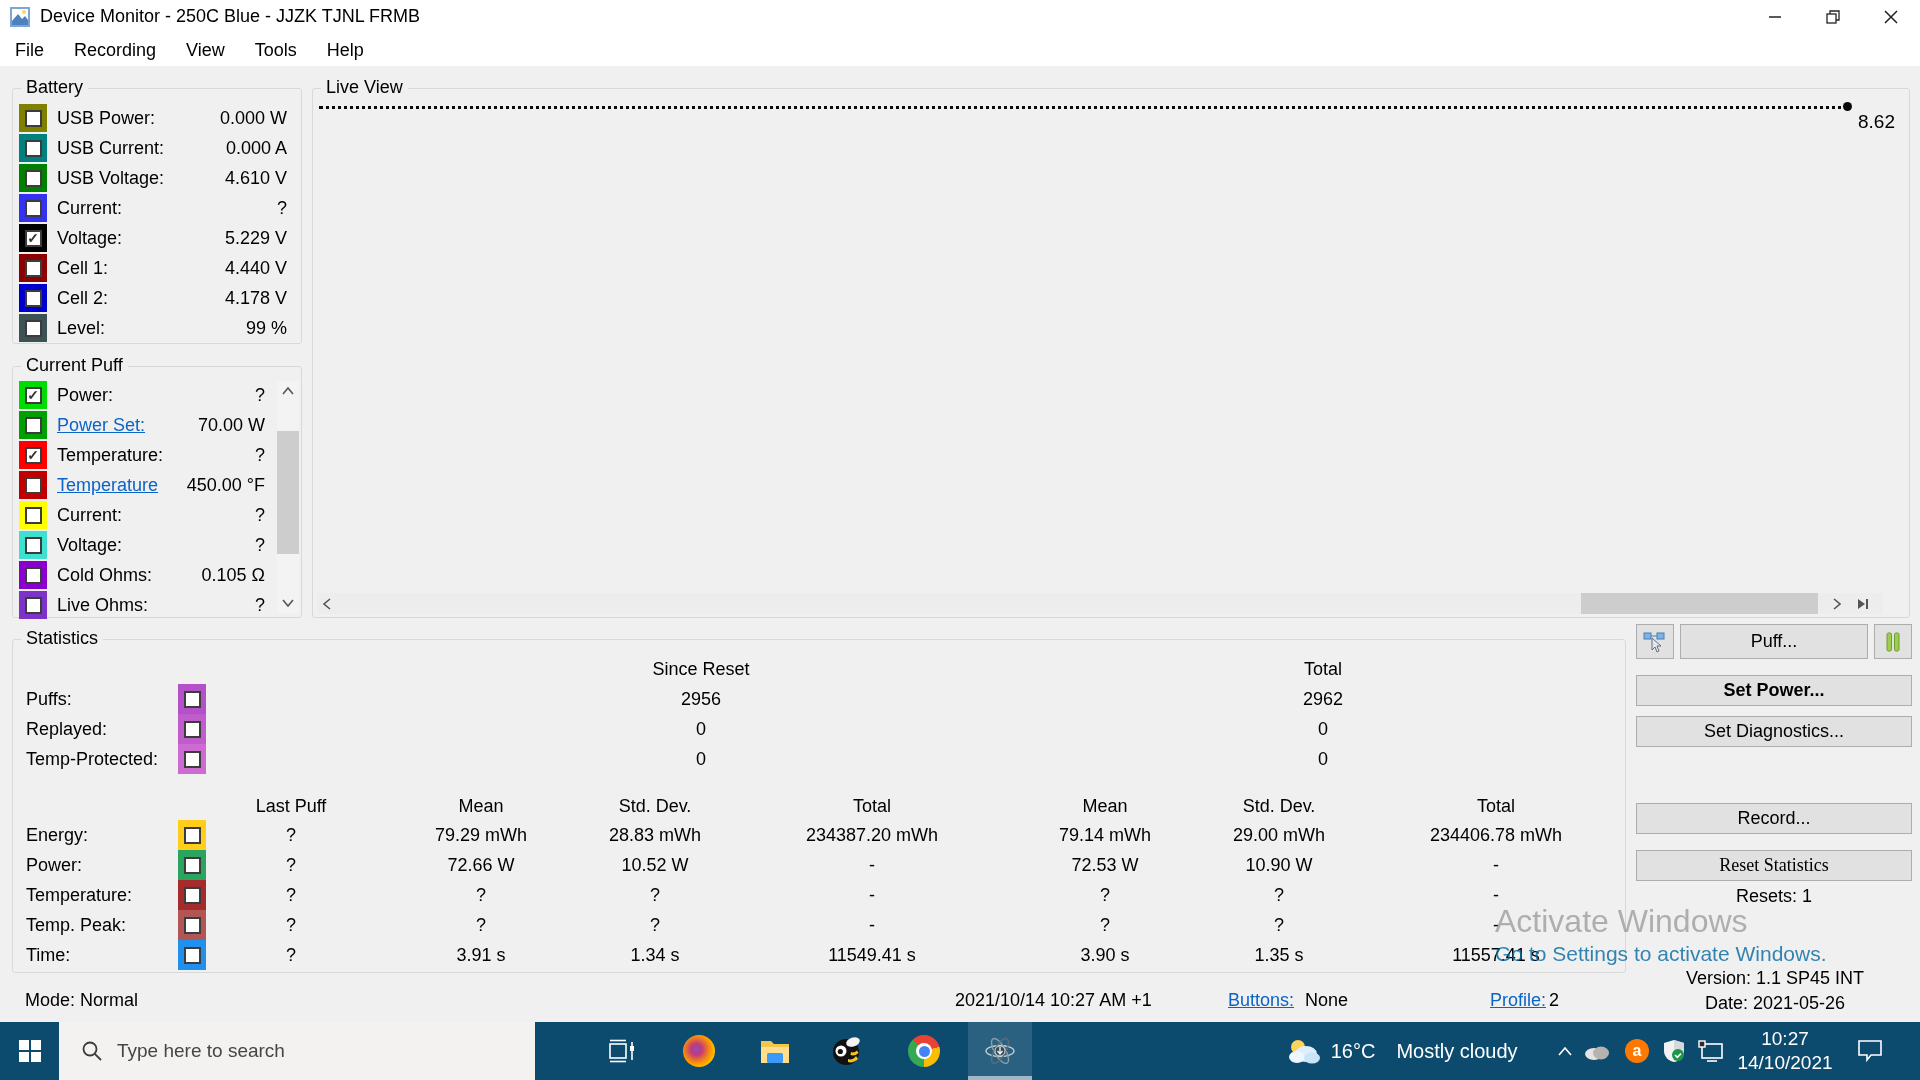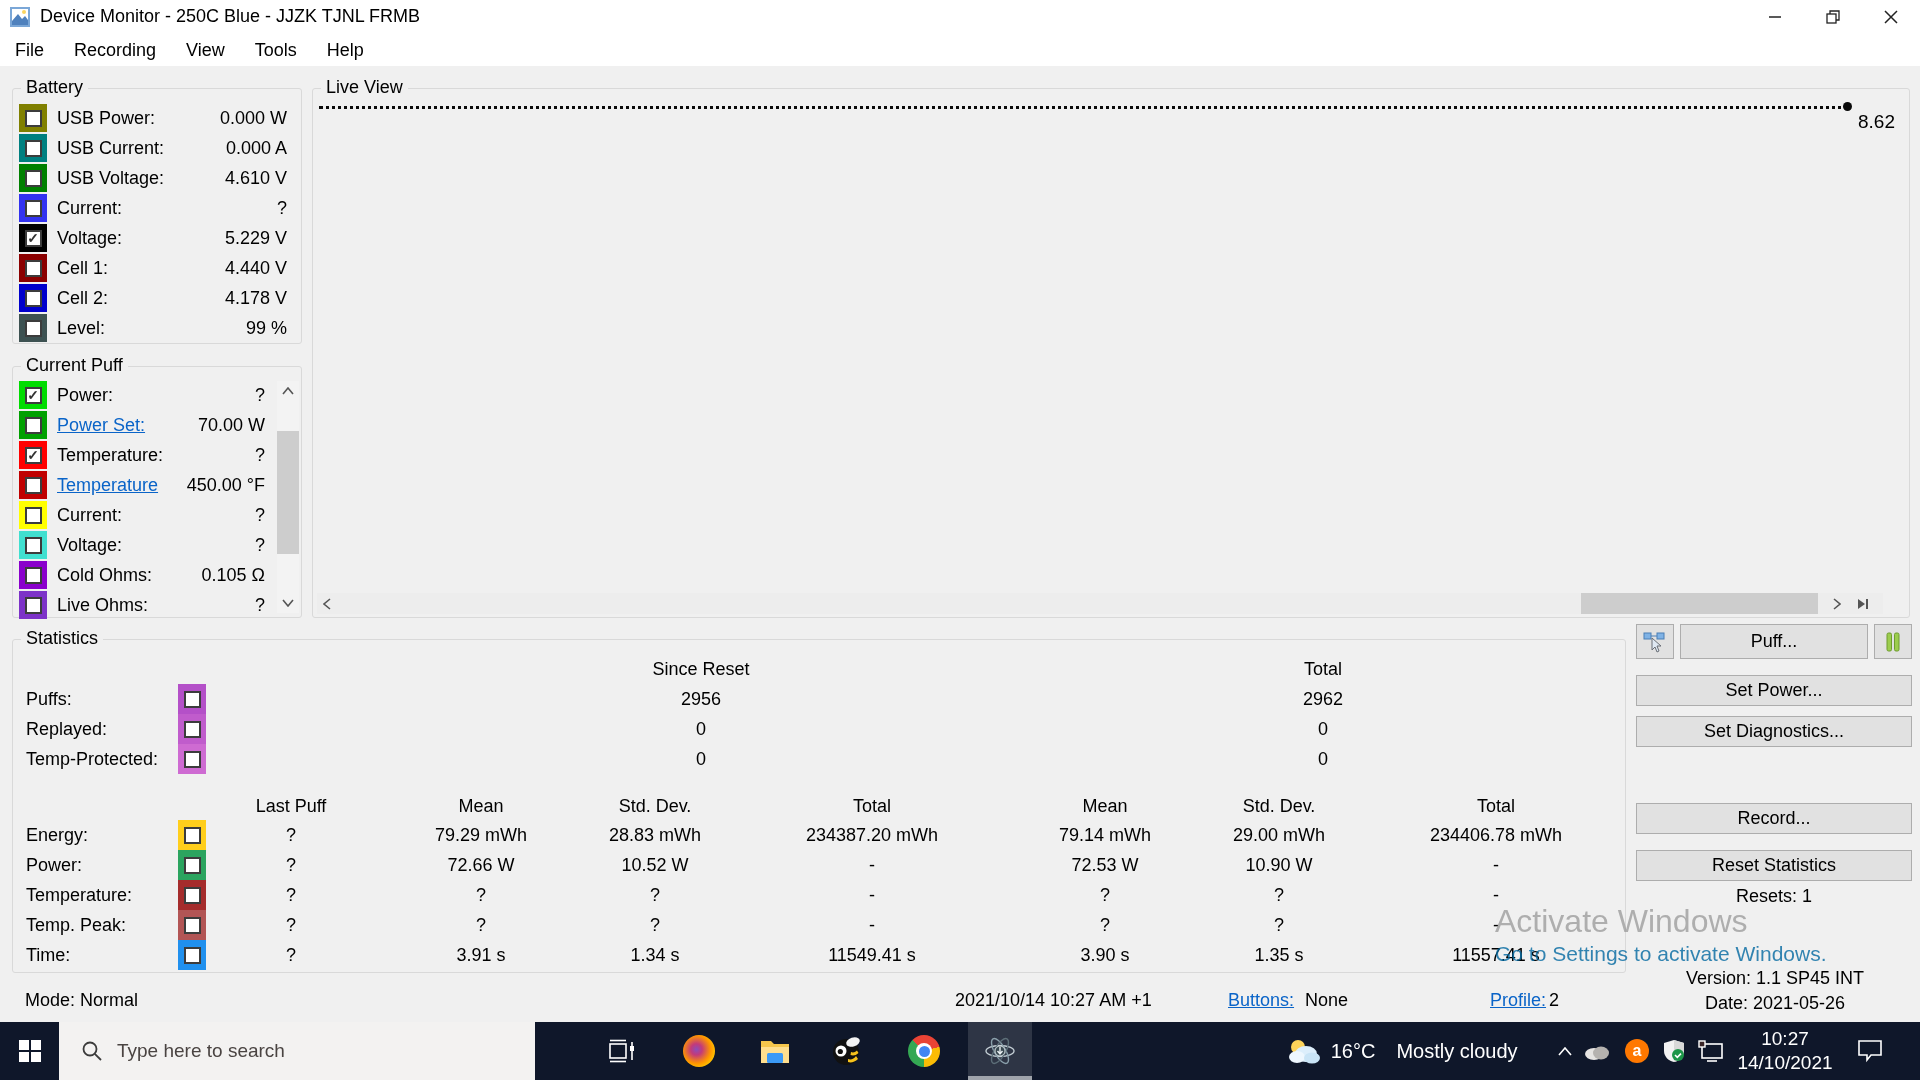--- a/index.html
+++ b/index.html
@@ -54,21 +54,21 @@
   
   .wm { position:absolute; left:1495px; top:903px; color:#9e9e9e; opacity:.8; pointer-events:none; }
   .wm .l1 { font-size:32px; line-height:36px; }
   .wm .l2 { font-size:21px; line-height:30px; color:#0369a1; }
 
   
   .statusbar { position:absolute; left:0; top:985px; width:1920px; height:37px; }
   .statusbar div { position:absolute; white-space:nowrap; }
 
   
-  .taskbar { position:absolute; left:0; top:1022px; width:1920px; height:58px; background:#0f172a; }
+  .taskbar { position:absolute; left:0; top:1022px; width:1920px; height:58px; background:#0c4a6e; }
   .tb-ic { position:absolute; top:0; height:58px; display:flex; align-items:center; justify-content:center; }
   .start { left:0; width:59px; }
   .winlogo { display:grid; grid-template-columns:10px 10px; grid-template-rows:10px 10px; gap:2px; }
   .winlogo i { background:#fff; }
   .searchbox { position:absolute; left:59px; top:0; width:476px; height:58px; background:#f3f2f1; display:flex; align-items:center; }
   .searchbox .mag { margin:0 14px 0 22px; }
   .searchbox .ph { color:#4a4442; font-size:19px; }
   .apptile { position:absolute; left:968px; top:0; width:64px; height:58px; background:rgba(255,255,255,.13); }
   .apptile .bar { position:absolute; left:0; bottom:0; width:64px; height:4px; background:rgba(255,255,255,.55); }
   .tray-txt { color:#fff; font-size:20px; white-space:nowrap; }
@@ -396,30 +396,30 @@
   </div>
   <div class="btn" style="left:1680px; top:624px; width:188px; height:35px;">
       <span>Puff...</span>
     </div>
   <div class="btn" style="left:1874px; top:624px; width:38px; height:35px;">
     <svg width="14" height="20" viewBox="0 0 14 20">
       <rect x="1" y="1" width="4.5" height="18" rx="1.5" fill="#9ccd4e" stroke="#6f9c2f"></rect>
       <rect x="8.5" y="1" width="4.5" height="18" rx="1.5" fill="#9ccd4e" stroke="#6f9c2f"></rect>
     </svg>
   </div>
-  <div class="btn" style="left:1636px; top:675px; width:276px; height:31px;">
+  <div class="btn" style="left:1636px; top:675px; width:276px; height:31px;font-weight:bold;">
       <span>Set Power...</span>
     </div>
   <div class="btn" style="left:1636px; top:716px; width:276px; height:31px;">
       <span>Set Diagnostics...</span>
     </div>
   <div class="btn" style="left:1636px; top:803px; width:276px; height:31px;">
       <span>Record...</span>
     </div>
-  <div class="btn" style="left:1636px; top:850px; width:276px; height:31px;">
+  <div class="btn" style="left:1636px; top:850px; width:276px; height:31px;font-family:Liberation Serif, serif;">
       <span>Reset Statistics</span>
     </div>
   <div style="position:absolute; left:1636px; top:886px; width:276px; text-align:center;">Resets: 1</div>
 
   <div class="wm">
     <div class="l1">Activate Windows</div>
     <div class="l2">Go to Settings to activate Windows.</div>
   </div>
 
   <div class="statusbar">

